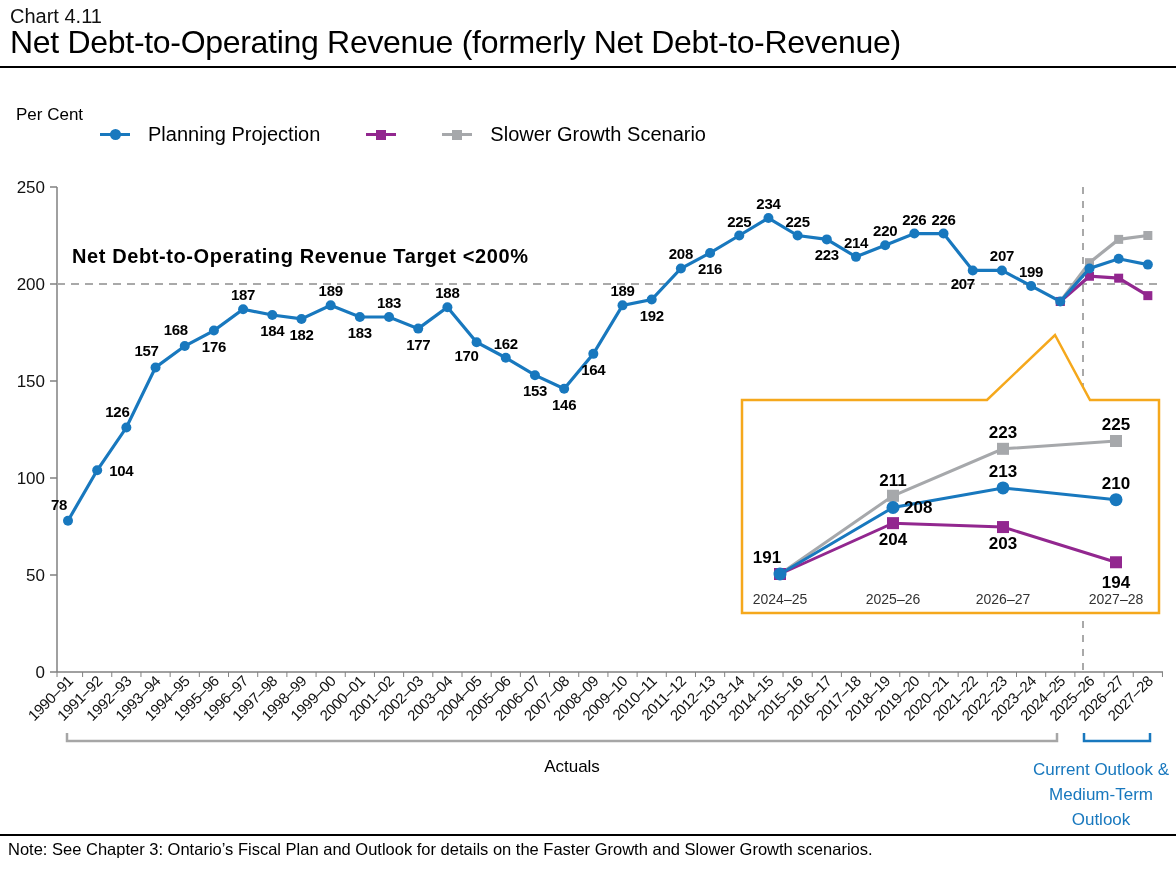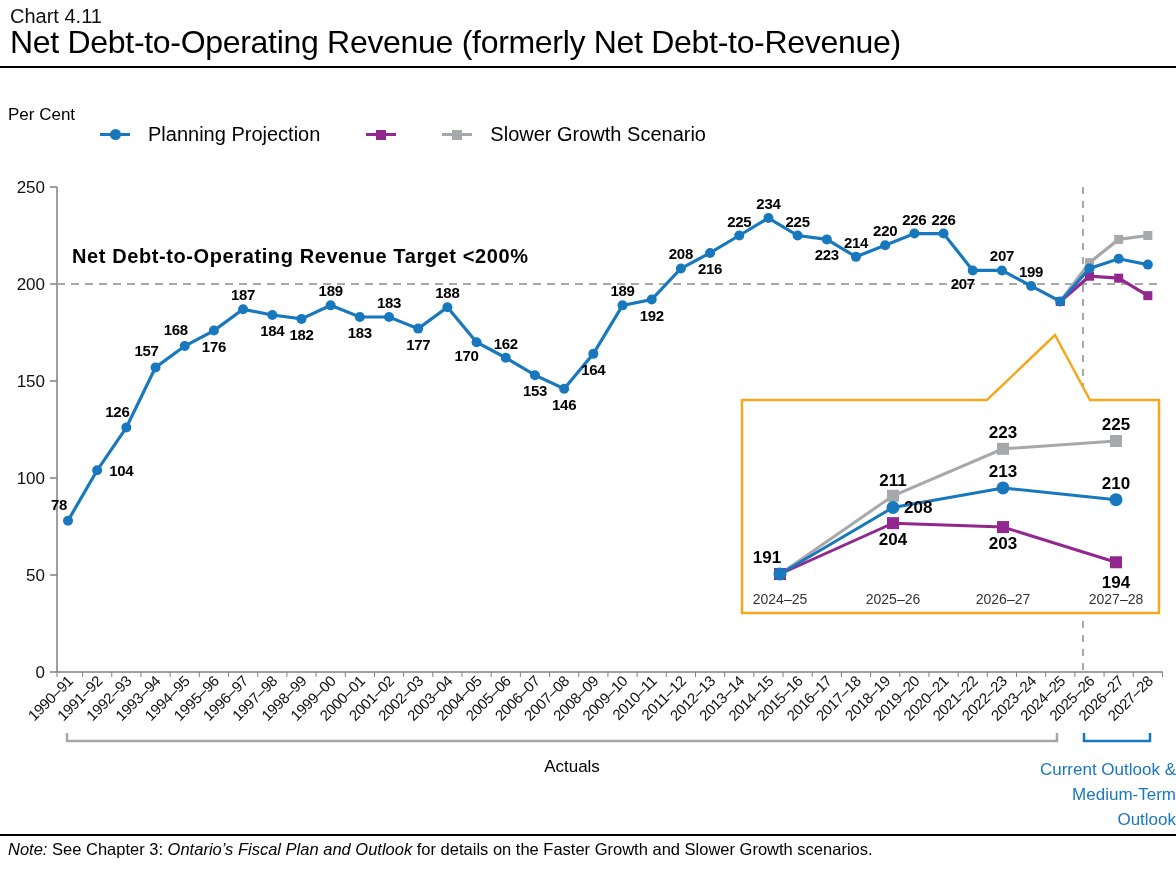--- a/index.html
+++ b/index.html
@@ -1,33 +1,33 @@
 <!DOCTYPE html>
 <html><head>
 <meta charset="utf-8">
 <style>
   html,body{margin:0;padding:0;background:#fff}
   body{width:1176px;height:888px;font-family:"Liberation Sans",sans-serif;overflow:hidden}
   .page{position:relative;width:1176px;height:704px;background:#fff}
   .chart-number{position:absolute;left:10px;top:5px;font-size:20px;color:#111}
   .title{position:absolute;left:10px;top:24px;font-size:32px;font-weight:normal;color:#000;white-space:nowrap;letter-spacing:-.3px}
   .title-rule{position:absolute;left:0;top:66px;width:1176px;height:0;border-top:2px solid #000}
-  .per-cent{position:absolute;left:8px;top:105px;font-size:17px;color:#000}
+  .per-cent{position:absolute;left:16px;top:105px;font-size:17px;color:#000}
   .legend{position:absolute;left:100px;top:123px;display:flex;gap:46px;align-items:center}
   .legend-item{display:flex;align-items:center;gap:18px;font-size:20px;color:#000}
   .legend-marker{position:relative;width:30px;height:20px;flex:0 0 auto}
   .lm-line{position:absolute;left:0;top:8.5px;width:30px;height:3px;background:currentColor}
   .lm-circle{position:absolute;left:9.5px;top:4.5px;width:11px;height:11px;border-radius:50%;background:currentColor}
   .lm-square{position:absolute;left:10px;top:5px;width:10px;height:10px;background:currentColor}
   #chart{position:absolute;left:0;top:0;width:1176px;height:888px}
   .actuals-label{position:absolute;left:77px;top:757px;width:990px;text-align:center;font-size:17px;color:#000}
   .outlook-label{position:absolute;left:1026px;top:757px;width:150px;text-align:center;font-size:17px;line-height:25px;white-space:pre-line}
   .notes{position:absolute;left:0;top:834px;width:1176px;border-top:2px solid #000;padding:4px 0 0 8px;box-sizing:border-box}
   .note-line{margin:0 0 3px;font-size:16.5px;color:#000;white-space:nowrap}
-  .seg-i{font-style:italic}
+  .seg-i{}
 </style>
 </head>
 <body>
 
 <div class="page">
   <div class="chart-number">Chart 4.11</div>
   <div class="title">Net Debt-to-Operating Revenue (formerly Net Debt-to-Revenue)</div>
   <div class="title-rule"></div>
   <div class="per-cent">Per Cent</div>
   <div class="legend">
@@ -285,19 +285,19 @@
         <text x="1116" y="604" text-anchor="middle" font-size="14" fill="#333">2027–28</text>
       </g>
       <g>
         <path d="M67,733 L67,741 L1057,741 L1057,733" fill="none" stroke="#A6A6A6" stroke-width="2.5"></path>
       </g>
       <g>
         <path d="M1084,733 L1084,741 L1150,741 L1150,733" fill="none" stroke="#1878BE" stroke-width="2.5"></path>
       </g>
     </svg>
   <div class="actuals-label">Actuals</div>
-  <div class="outlook-label" style="color: rgb(24, 120, 190); text-align: right;">Current Outlook &amp;
+  <div class="outlook-label" style="color: rgb(24, 120, 190);">Current Outlook &amp;
 Medium-Term
 Outlook</div>
   <div class="notes">
     <p class="note-line"><span class="seg-i">Note:</span><span> See Chapter 3: </span><span class="seg-i">Ontario’s Fiscal Plan and Outlook</span><span> for details on the Faster Growth and Slower Growth scenarios.</span></p>
   </div>
 </div>
 
 </body></html>

